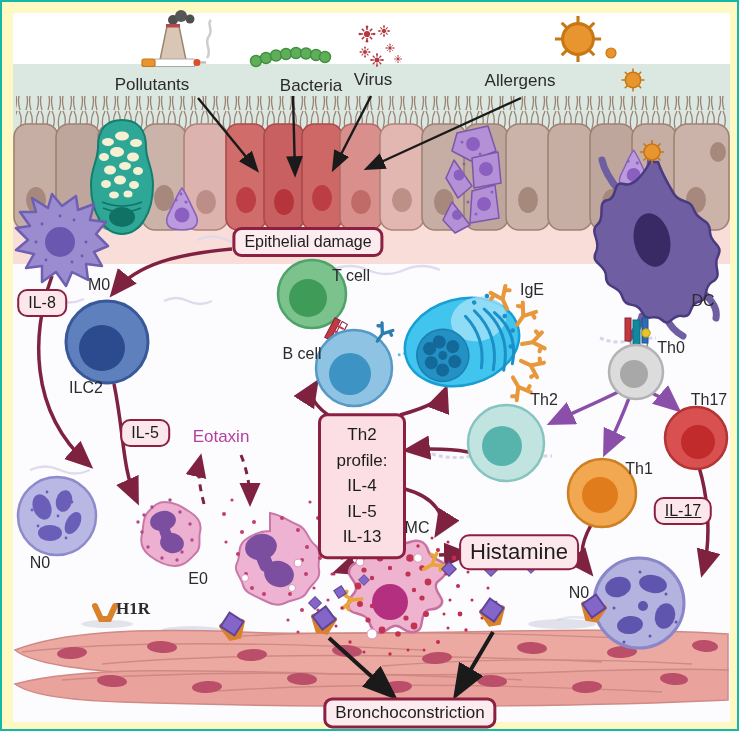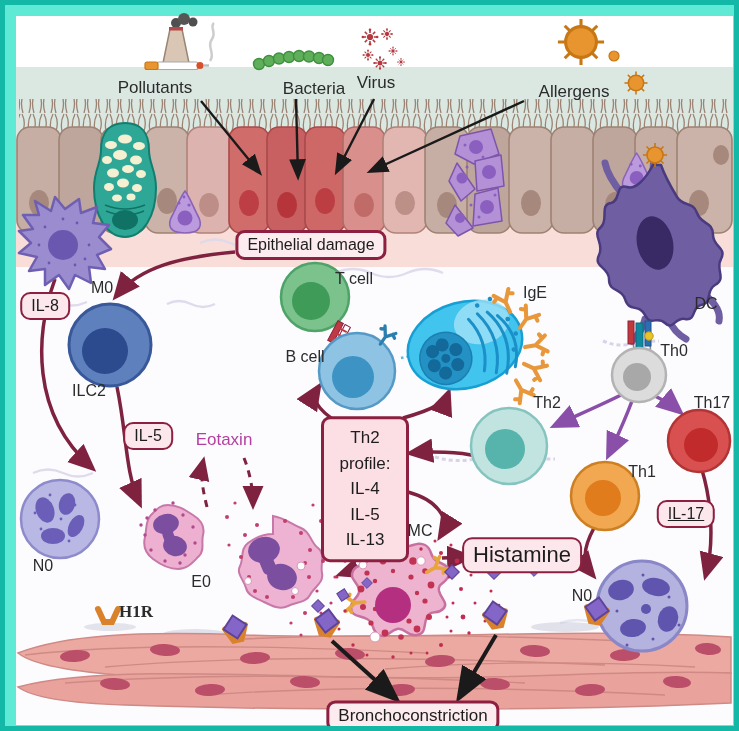--- a/index.html
+++ b/index.html
@@ -1,16 +1,16 @@
 <!DOCTYPE html>
 <html><head>
 <meta charset="utf-8">
 <style>
   html,body{margin:0;padding:0;background:#fff;font-family:"Liberation Sans",sans-serif;}
-  .stage{position:relative;width:739px;height:731px;background:#5eead4;border:5px solid #14b8a6;box-sizing:border-box;overflow:hidden;}
+  .stage{position:relative;width:739px;height:731px;background:#fef9c3;border:2px solid #14b8a6;box-sizing:border-box;overflow:hidden;}
   .stage svg{position:absolute;left:0;top:0;}
   .t{position:absolute;transform:translate(-50%,-50%);font-size:16px;color:#2b2b2b;white-space:nowrap;line-height:1;}
   .t.big{font-size:17px;}
   .t.bold{font-weight:bold;}
   .t.magenta{color:#b53fa0;font-size:17px;}
   .box{position:absolute;transform:translate(-50%,-50%);background:#fbe7ec;border:2.5px solid #8d2040;border-radius:10px;
        padding:2px 9px;font-size:16px;color:#1d1d1d;white-space:nowrap;text-align:center;line-height:1.25;}
   .box.heavy{border-width:3px;border-radius:9px;background:#fcecef;}
   .box.multi{white-space:normal;line-height:1.5;font-size:17px;padding:6px 10px;background:#fbdfe5;}
 </style>
@@ -577,21 +577,21 @@
   <g transform="translate(592,604) rotate(10)">
     <use href="#rcpt" transform="translate(0,8)" stroke="#d9822b" stroke-width="6"></use>
     <use href="#dia" transform="scale(1.3)" fill="#8465c8" stroke="#5e4399" stroke-width="1.5"></use>
   </g>
 </g>
 </svg>
 
 <div class="t big" style="left:150px;top:82px;">Pollutants</div>
 <div class="t big" style="left:289px;top:83px;margin-left:20px;">Bacteria</div>
 <div class="t big" style="left:371px;top:77px;">Virus</div>
-<div class="t big" style="left:569px;top:78px;margin-top:8px;">Allergens</div>
+<div class="t big" style="left:518px;top:78px;">Allergens</div>
 
 <div class="box heavy" style="left:306px;top:240px;">Epithelial damage</div>
 
 
 <div class="box" style="left:40px;top:301px;">IL-8</div>
 <div class="box" style="left:143px;top:431px;">IL-5</div>
 <div class="box" style="left:681px;top:509px;text-decoration:underline;">IL-17</div>
 <div class="box" style="left:517px;top:550px;font-size:22px;text-align:right;">Histamine</div>
 <div class="box heavy" style="left:408px;top:711px;font-size:17px;">Bronchoconstriction</div>
 

